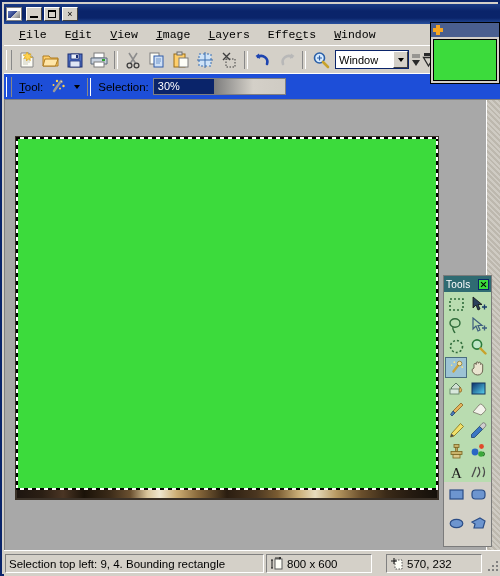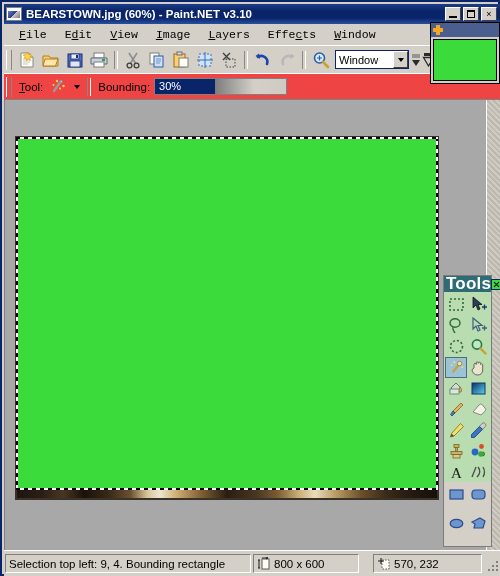--- a/index.html
+++ b/index.html
@@ -83,21 +83,21 @@
   .zoom-combo .arrow i{
     width:0;height:0;border-left:3px solid transparent;border-right:3px solid transparent;
     border-top:4px solid #000;display:block;
   }
   .chev{width:13px;height:22px;flex:none;display:flex;flex-direction:column;
     align-items:center;justify-content:center;}
 
   
   .toolopts{
     position:absolute;left:2px;top:71px;width:496px;height:26px;
-    background:#ef4444;border-top:1px solid #ffffff;box-sizing:border-box;
+    background:#1d4ed8;border-top:1px solid #ffffff;box-sizing:border-box;
     display:flex;align-items:center;
   }
   .lbl{font-size:11.5px;color:#000;margin:0 4px;white-space:nowrap;}
   .tool-drop{width:15px;height:16px;display:flex;align-items:center;justify-content:center;flex:none;}
   .tool-drop i{width:0;height:0;border-left:3px solid transparent;border-right:3px solid transparent;
     border-top:4px solid #000;}
   .tolerance-track{
     width:133px;height:17px;position:relative;flex:none;
     border:1px solid #808080;box-sizing:border-box;background:#d4d0c8;
   }
@@ -172,21 +172,21 @@
   
   .toolswin{
     position:absolute;left:441px;top:273px;width:49px;height:272px;
     background:#d4d0c8;
     border:1px solid #7b7b7b;box-sizing:border-box;
   }
   .toolswin-title{
     height:16px;background:#2f6b72;display:flex;align-items:center;
     padding:0 2px;box-sizing:border-box;
   }
-  .toolswin-title .t{color:#ffffff;font-weight:bold;font-size:17px;flex:1;letter-spacing:.2px;}
+  .toolswin-title .t{color:#ffffff;font-weight:normal;font-size:10px;flex:1;letter-spacing:.2px;}
   .toolswin-close{
     width:11px;height:11px;background:#3cdb3c;border:1px solid #0a246a;
     box-sizing:border-box;position:relative;flex:none;
   }
   .toolswin-close:before,.toolswin-close:after{
     content:"";position:absolute;left:1px;top:4px;width:7px;height:1px;background:#000;
   }
   .toolswin-close:before{transform:rotate(45deg);}
   .toolswin-close:after{transform:rotate(-45deg);}
   .toolgrid{
@@ -213,21 +213,21 @@
     display:flex;align-items:center;
   }
   .sb-pane{
     height:19px;display:flex;align-items:center;
     border:1px solid;border-color:#808080 #ffffff #ffffff #808080;
     box-sizing:border-box;margin:0 1px;overflow:hidden;white-space:nowrap;
   }
   .sb-text{font-size:11.5px;color:#000;padding:0 3px;}
   .sb-pane.p1{flex:1;min-width:0;}
   .sb-pane.p2{width:106px;flex:none;}
-  .sb-pane.p3{width:109px;flex:none;margin-left:13px;}
+  .sb-pane.p3{width:96px;flex:none;margin-left:13px;}
   .sb-grip{width:16px;height:16px;flex:none;position:relative;margin-right:1px;}
   .sb-grip i{position:absolute;width:2px;height:2px;background:#808080;}
 
   
   .thumbwin{
     position:absolute;left:428px;top:20px;width:70px;height:62px;
     background:#d4d0c8;border:1px solid #000000;box-sizing:border-box;
   }
   .thumbwin-title{
     height:14px;background:#4a5f8f;display:flex;align-items:center;padding-left:2px;
@@ -244,21 +244,20 @@
   .star:after{transform:rotate(90deg);}
 </style>
 </head>
 <body>
 
 <div id="app">
  <div class="win-frame">
 
   <div class="titlebar">
     <div class="title-icon"></div>
-    <div class="title-text">BEARSTOWN.jpg (60%) - Paint.NET v3.10</div>
     <div class="title-buttons">
       <div class="tbtn min">
             <span class="g"></span>
           </div>
       <div class="tbtn max">
             <span class="g"></span>
           </div>
       <div class="tbtn">
         <span class="g">×</span>
       </div>
@@ -409,21 +408,21 @@
         <circle cx="8" cy="3" r="1.2" fill="#ffd24d"></circle>
         <circle cx="14.5" cy="8" r="1.2" fill="#ffd24d"></circle>
         <circle cx="4.5" cy="7" r="1" fill="#ffd24d"></circle>
         <circle cx="11" cy="10.5" r="1" fill="#ffd24d"></circle>
       </svg>
     </div>
     <div class="tool-drop">
           <i></i>
         </div>
     <div class="tb-sep"></div>
-    <span class="lbl">Bounding:</span>
+    <span class="lbl">Selection:</span>
     <div class="tolerance-track">
       <div class="tol-fill"></div>
       <div class="tol-right"></div>
       <span class="tol-text">30%</span>
     </div>
   </div>
 
   <div class="docarea">
     <div class="canvas-shadow"></div>
     <div class="photo-strip"></div>

